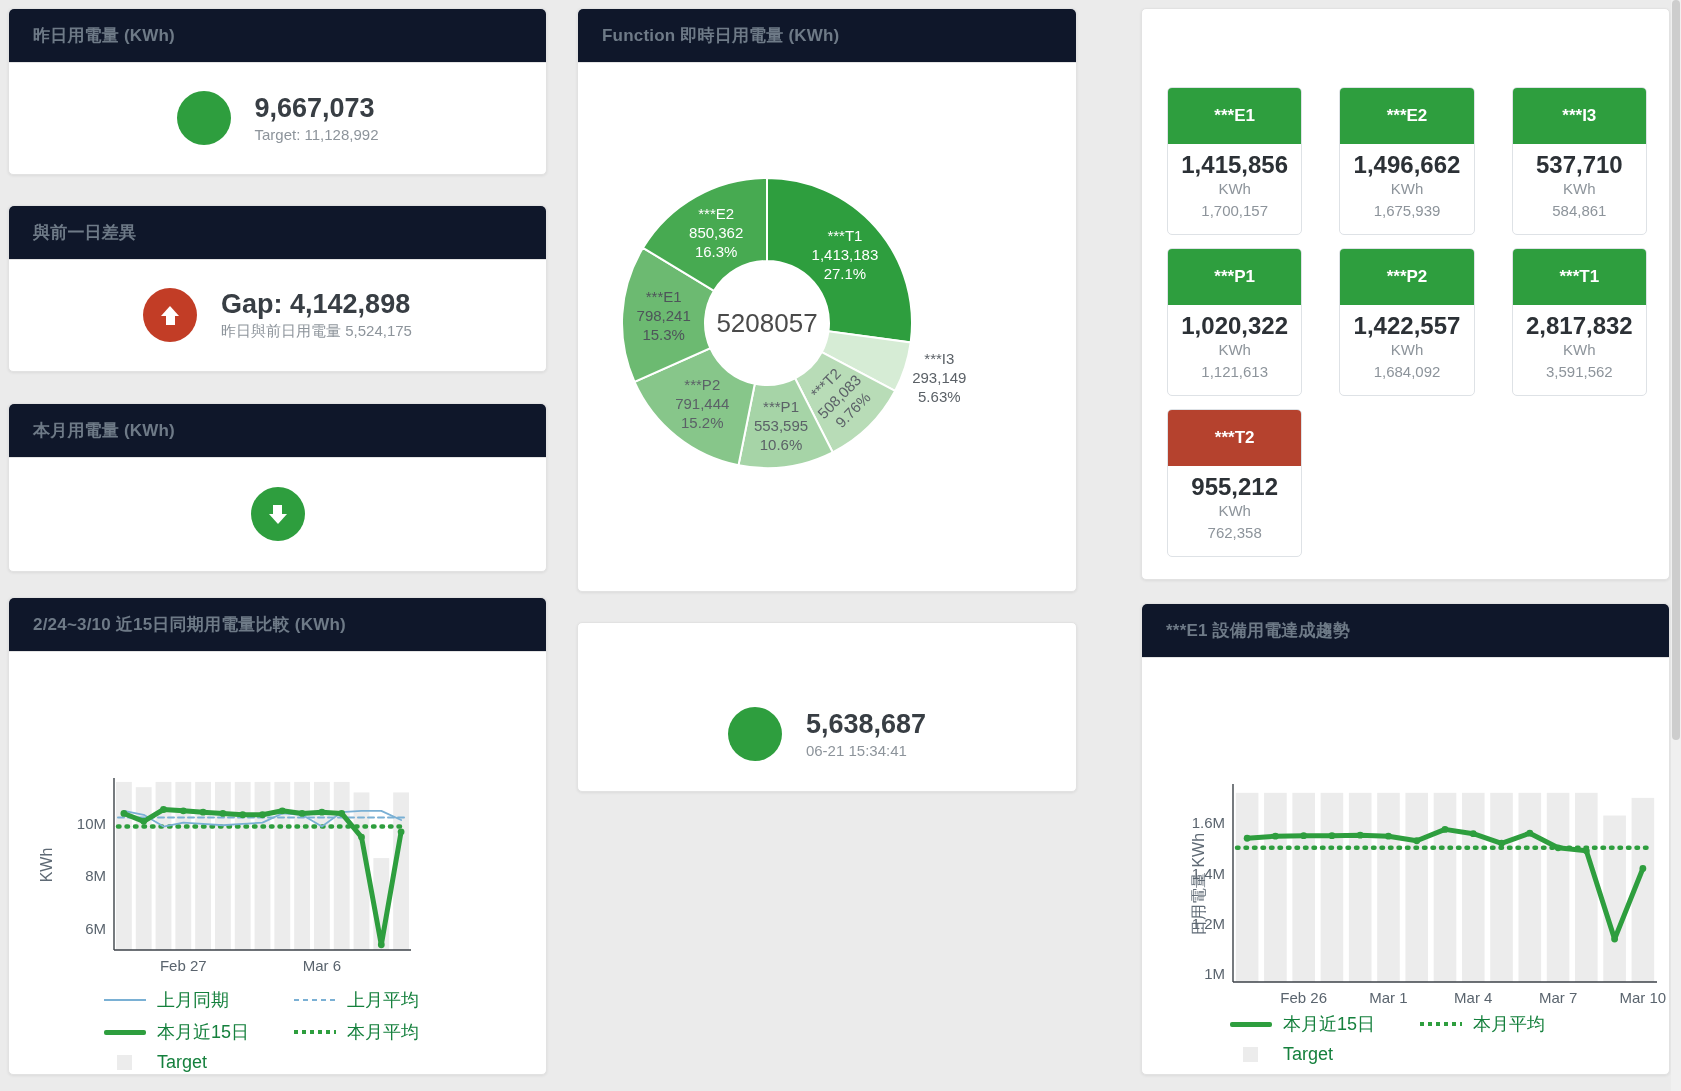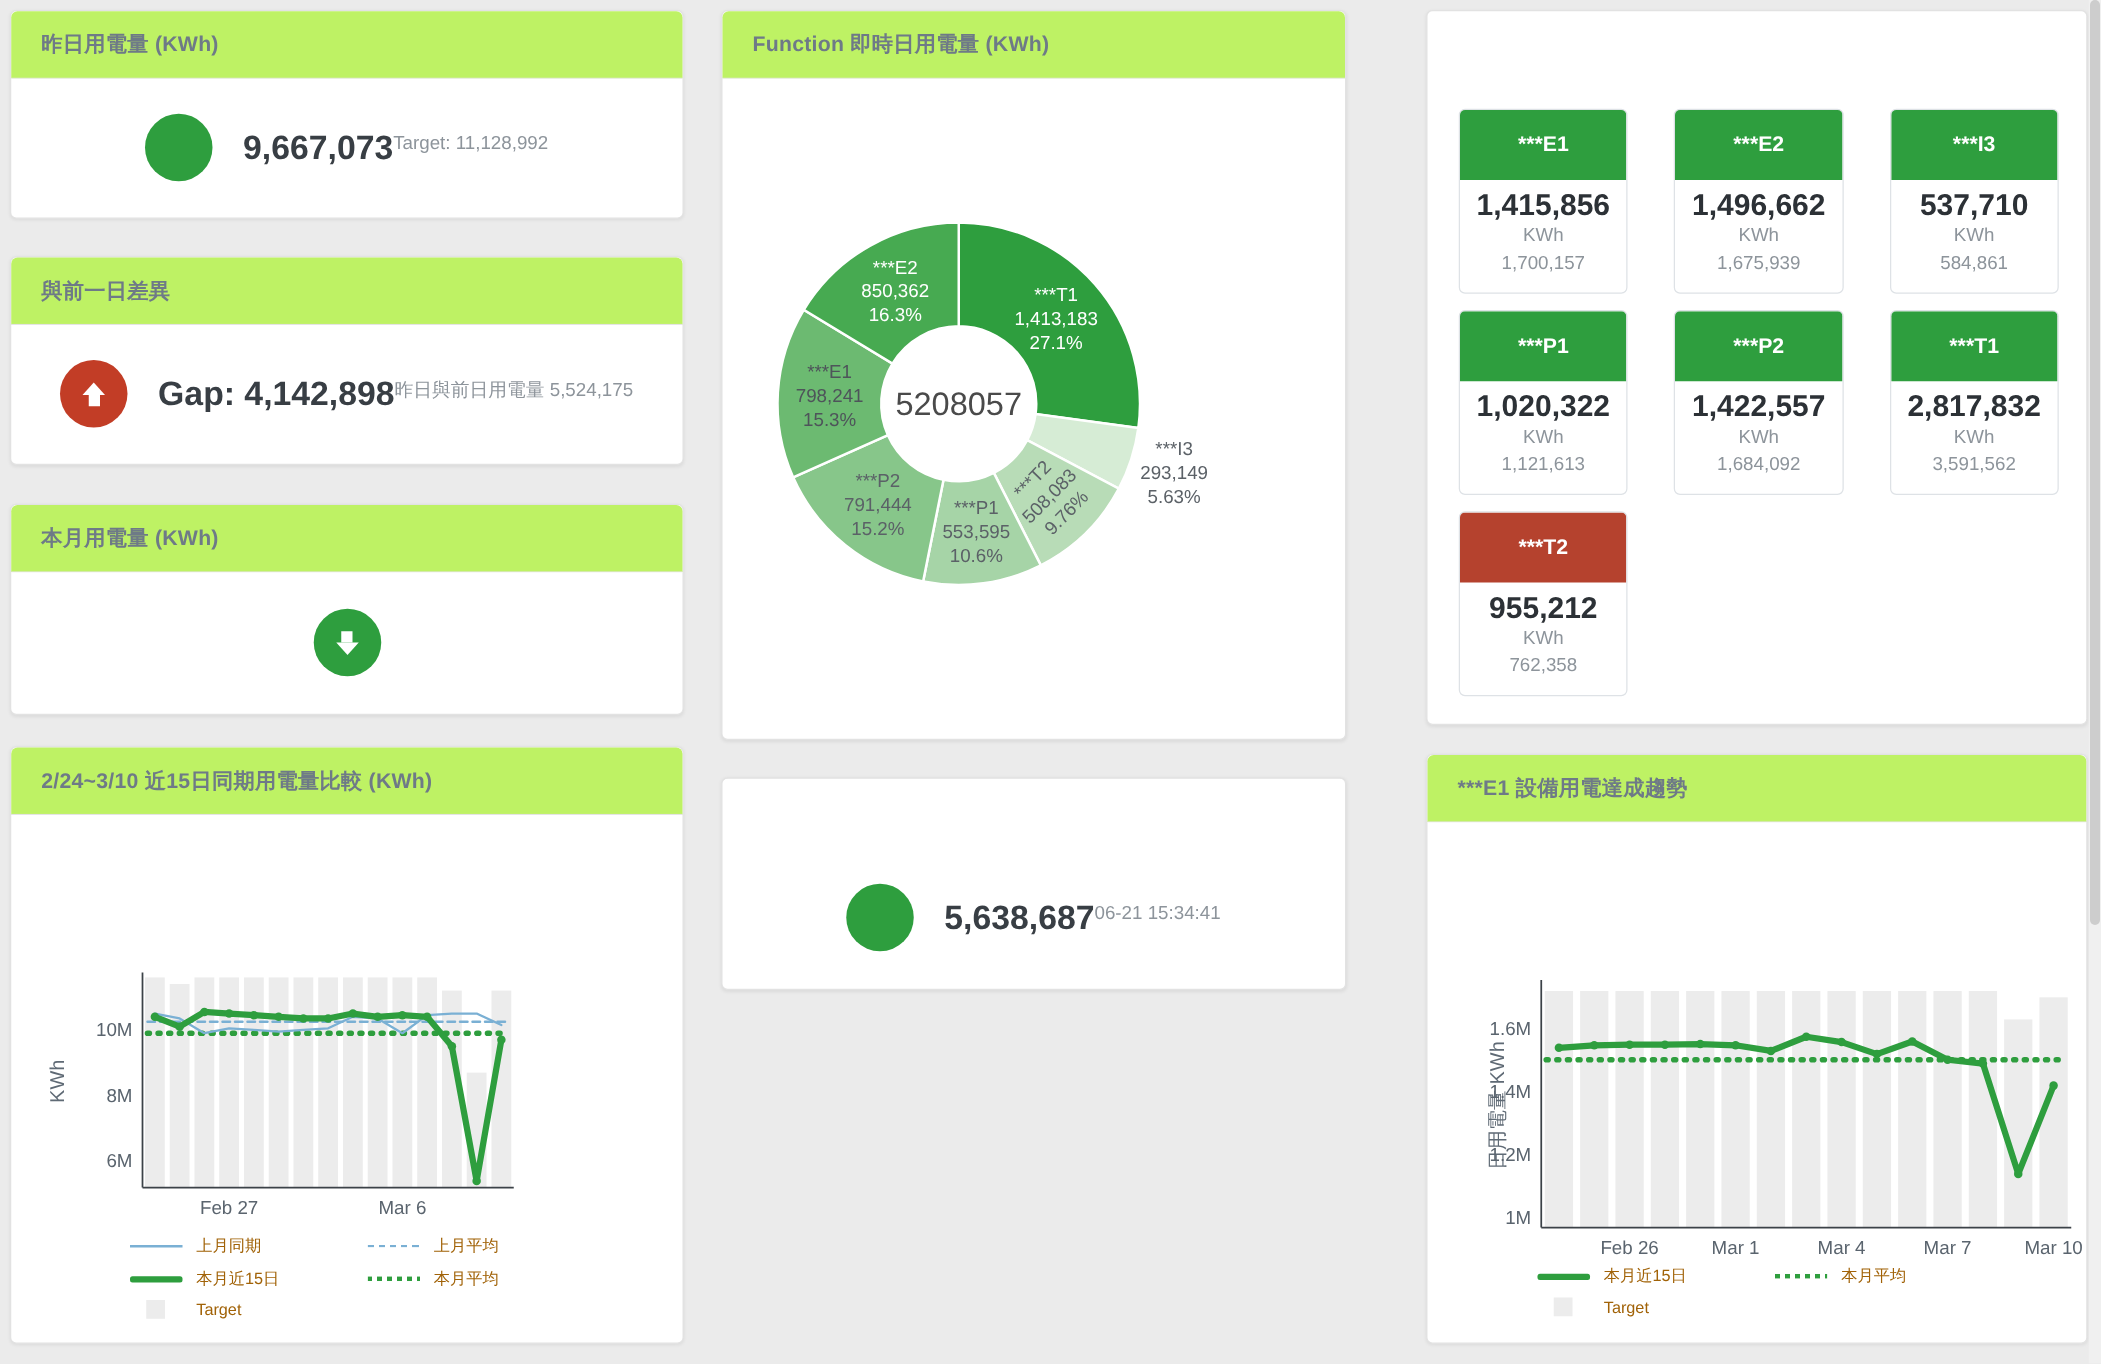--- a/index.html
+++ b/index.html
@@ -4,27 +4,27 @@
 <style>
   html,body{margin:0;padding:0}
   body{
     width:1681px;height:1091px;position:relative;overflow:hidden;
     background:#ebebeb;
     font-family:"Liberation Sans","DejaVu Sans",sans-serif;
   }
   .card{position:absolute;background:#fff;border:1px solid #e2e2e2;border-radius:5px;
         box-shadow:0 1px 3px rgba(0,0,0,.07)}
   .card-h{height:53px;display:flex;align-items:center;padding:0 24px;
-          border-bottom:1px solid #e4e4e4;background:#bef264;border-radius:5px 5px 0 0;
+          border-bottom:1px solid #e4e4e4;background:#0f172a;border-radius:5px 5px 0 0;
           font-weight:bold;font-size:17px;color:#6e7a87;letter-spacing:.2px}
   .kpi-body{position:absolute;top:53px;left:0;right:0;bottom:0;
             display:flex;align-items:center;justify-content:center;gap:24px}
   .dot{width:54px;height:54px;border-radius:50%;flex:0 0 auto;
        display:flex;align-items:center;justify-content:center}
-  .kpi-text{display:flex;flex-direction:row}
+  .kpi-text{display:flex;flex-direction:column}
   .kpi-value{font-size:27px;font-weight:bold;color:#383e44;line-height:30px}
   .kpi-sub{font-size:15px;color:#8d949b;margin-top:3px}
   .arrow{display:flex;flex-direction:column;align-items:center}
   .arrow .head{width:0;height:0;border-left:9px solid transparent;border-right:9px solid transparent;
                border-bottom:10px solid #fff}
   .arrow .stem{width:9px;height:9px;background:#fff}
   .arrow.down{transform:rotate(180deg)}
   
   .tiles{position:absolute;top:78px;left:25px;right:22px;
          display:grid;grid-template-columns:repeat(3,1fr);column-gap:37px;row-gap:13px}
@@ -33,21 +33,21 @@
              color:#fff;font-weight:bold;font-size:17px}
   .tile-green{background:#2e9e3e}
   .tile-red{background:#b5422e}
   .tile-body{padding:8px 4px 12px}
   .tile-value{font-size:24px;font-weight:bold;color:#2c3136;line-height:26px}
   .tile-unit,.tile-target{font-size:15px;color:#8d949b;line-height:22px}
   
   .chart-svg{position:absolute}
   .ylab{position:absolute;font-size:16px;color:#5f6a75;transform:rotate(-90deg);
         transform-origin:center;white-space:nowrap}
-  .legend{position:absolute;font-size:13px;color:#a16207}
+  .legend{position:absolute;font-size:18px;color:#15803d}
   .lg-row{display:flex;margin-bottom:8px}
   .lg-item{display:flex;align-items:center;gap:11px;width:190px}
   .sw{flex:0 0 auto;width:42px}
   .sw-solid{height:2px}
   .sw-thick{height:5px;border-radius:2px}
   .sw-dash{height:2px;-webkit-mask:repeating-linear-gradient(90deg,#000 0 5px,transparent 5px 9px);
            mask:repeating-linear-gradient(90deg,#000 0 5px,transparent 5px 9px)}
   .sw-dots{height:4px;-webkit-mask:repeating-linear-gradient(90deg,#000 0 4px,transparent 4px 8px);
            mask:repeating-linear-gradient(90deg,#000 0 4px,transparent 4px 8px)}
   .sw-square{width:15px;height:15px}

